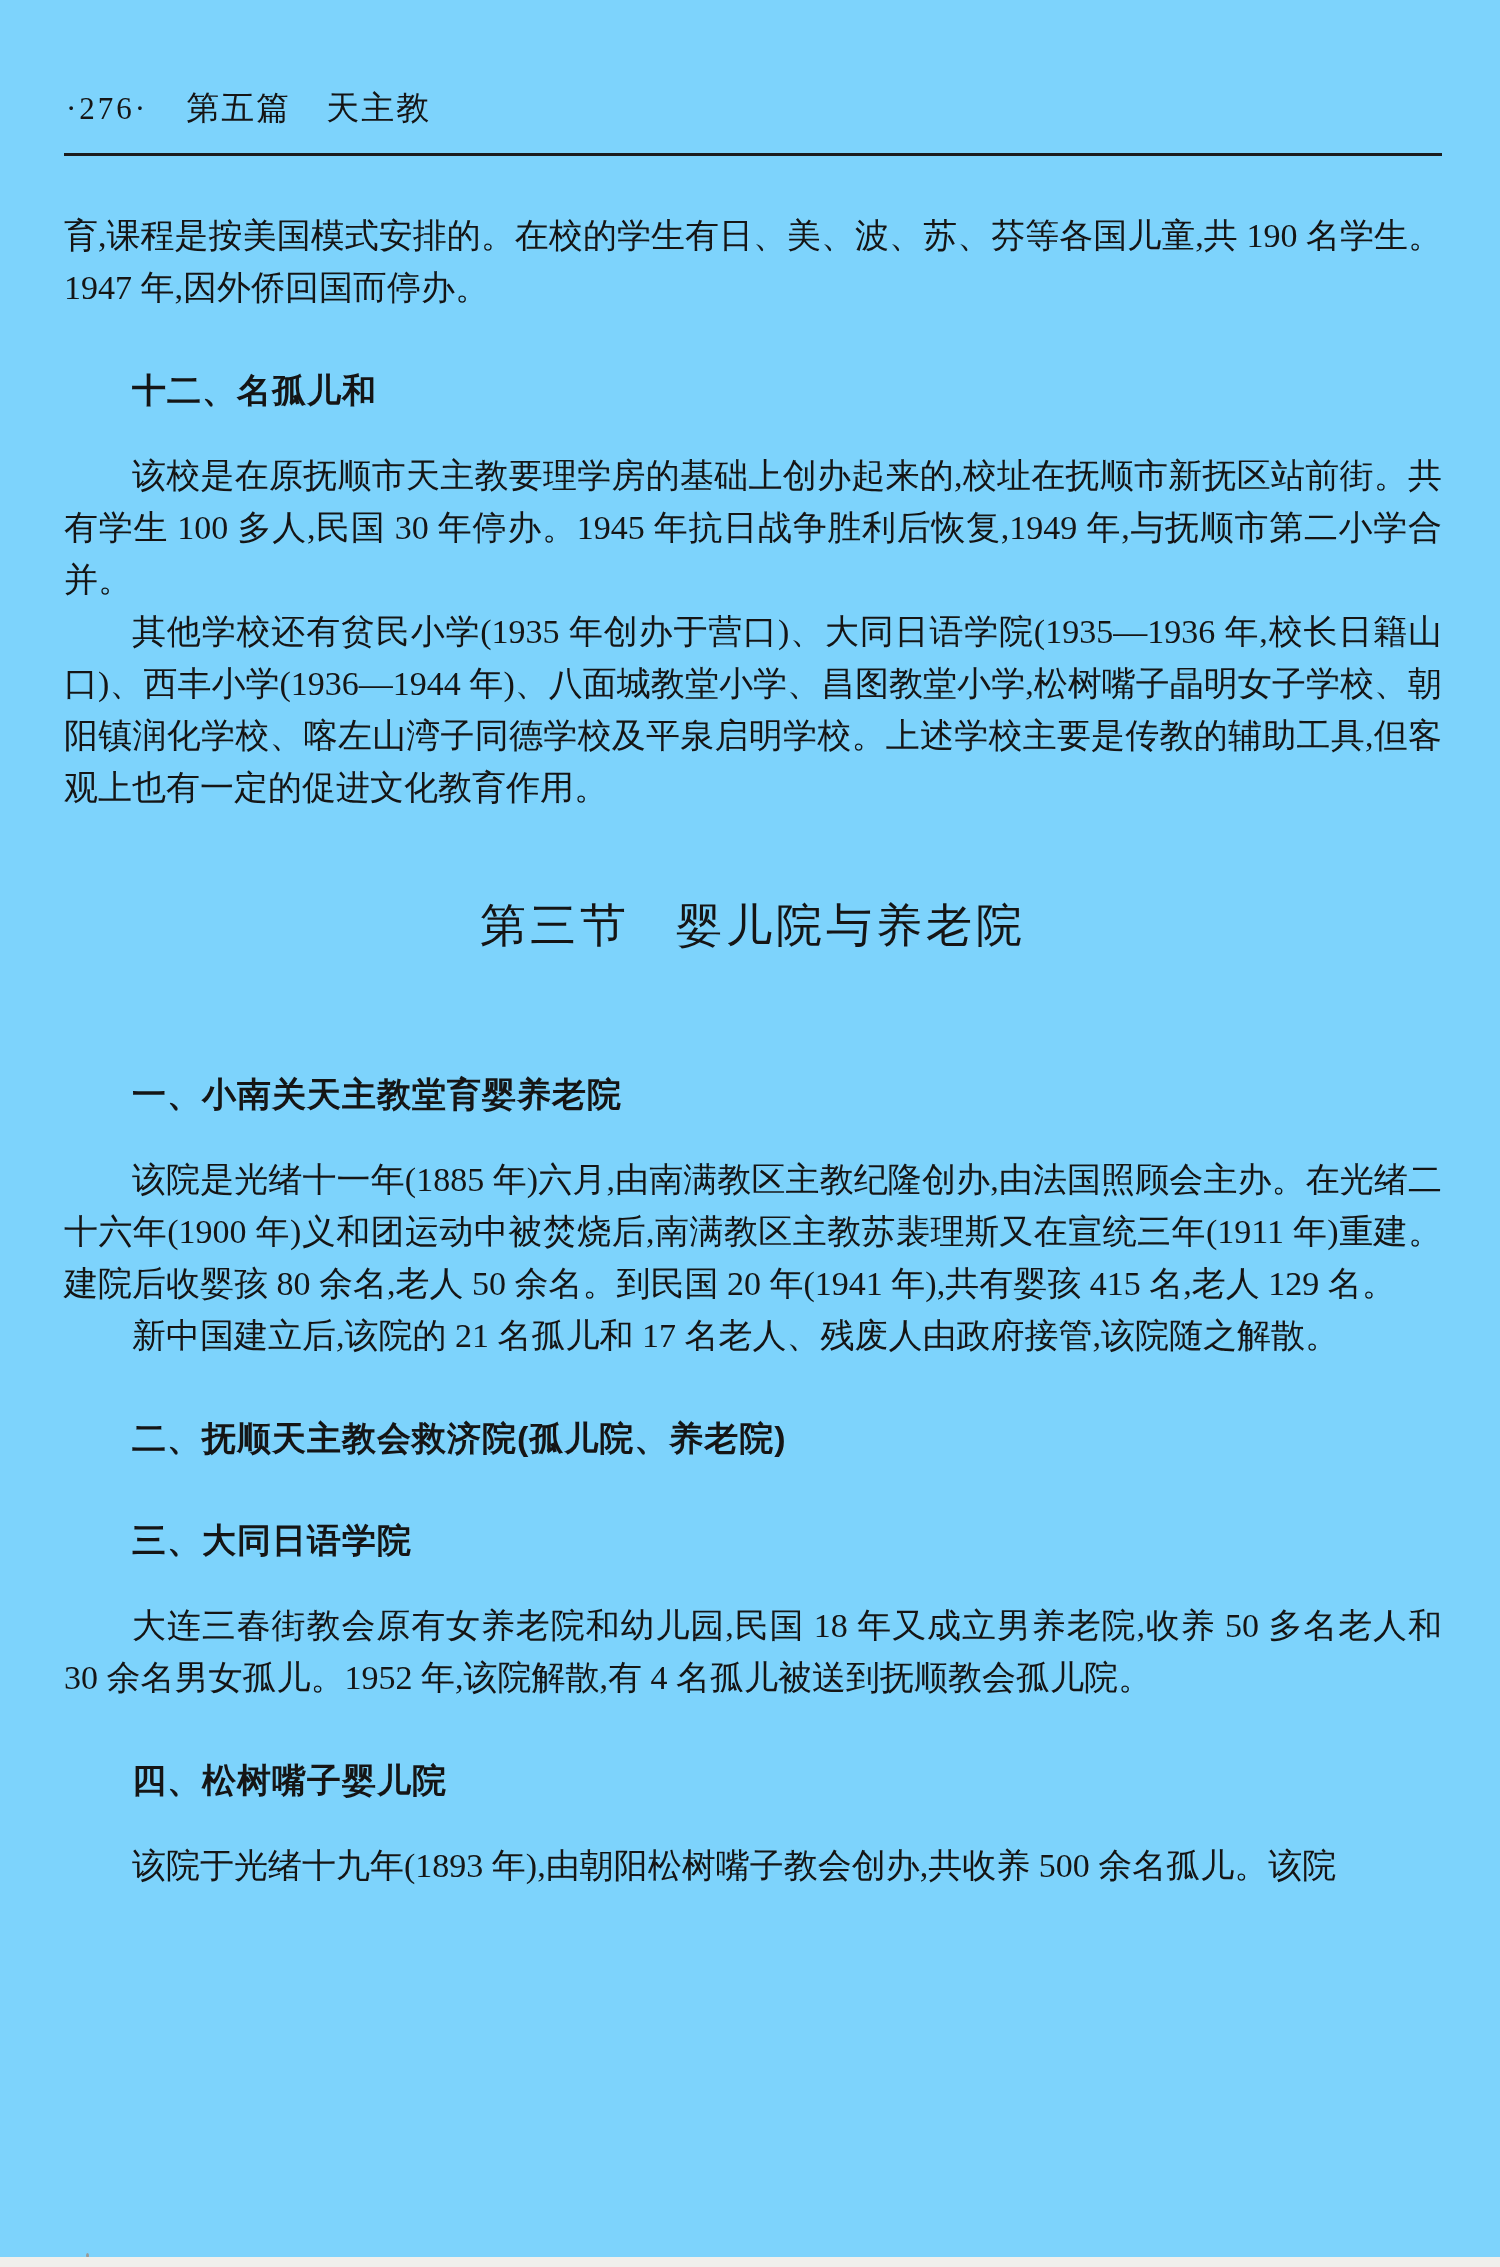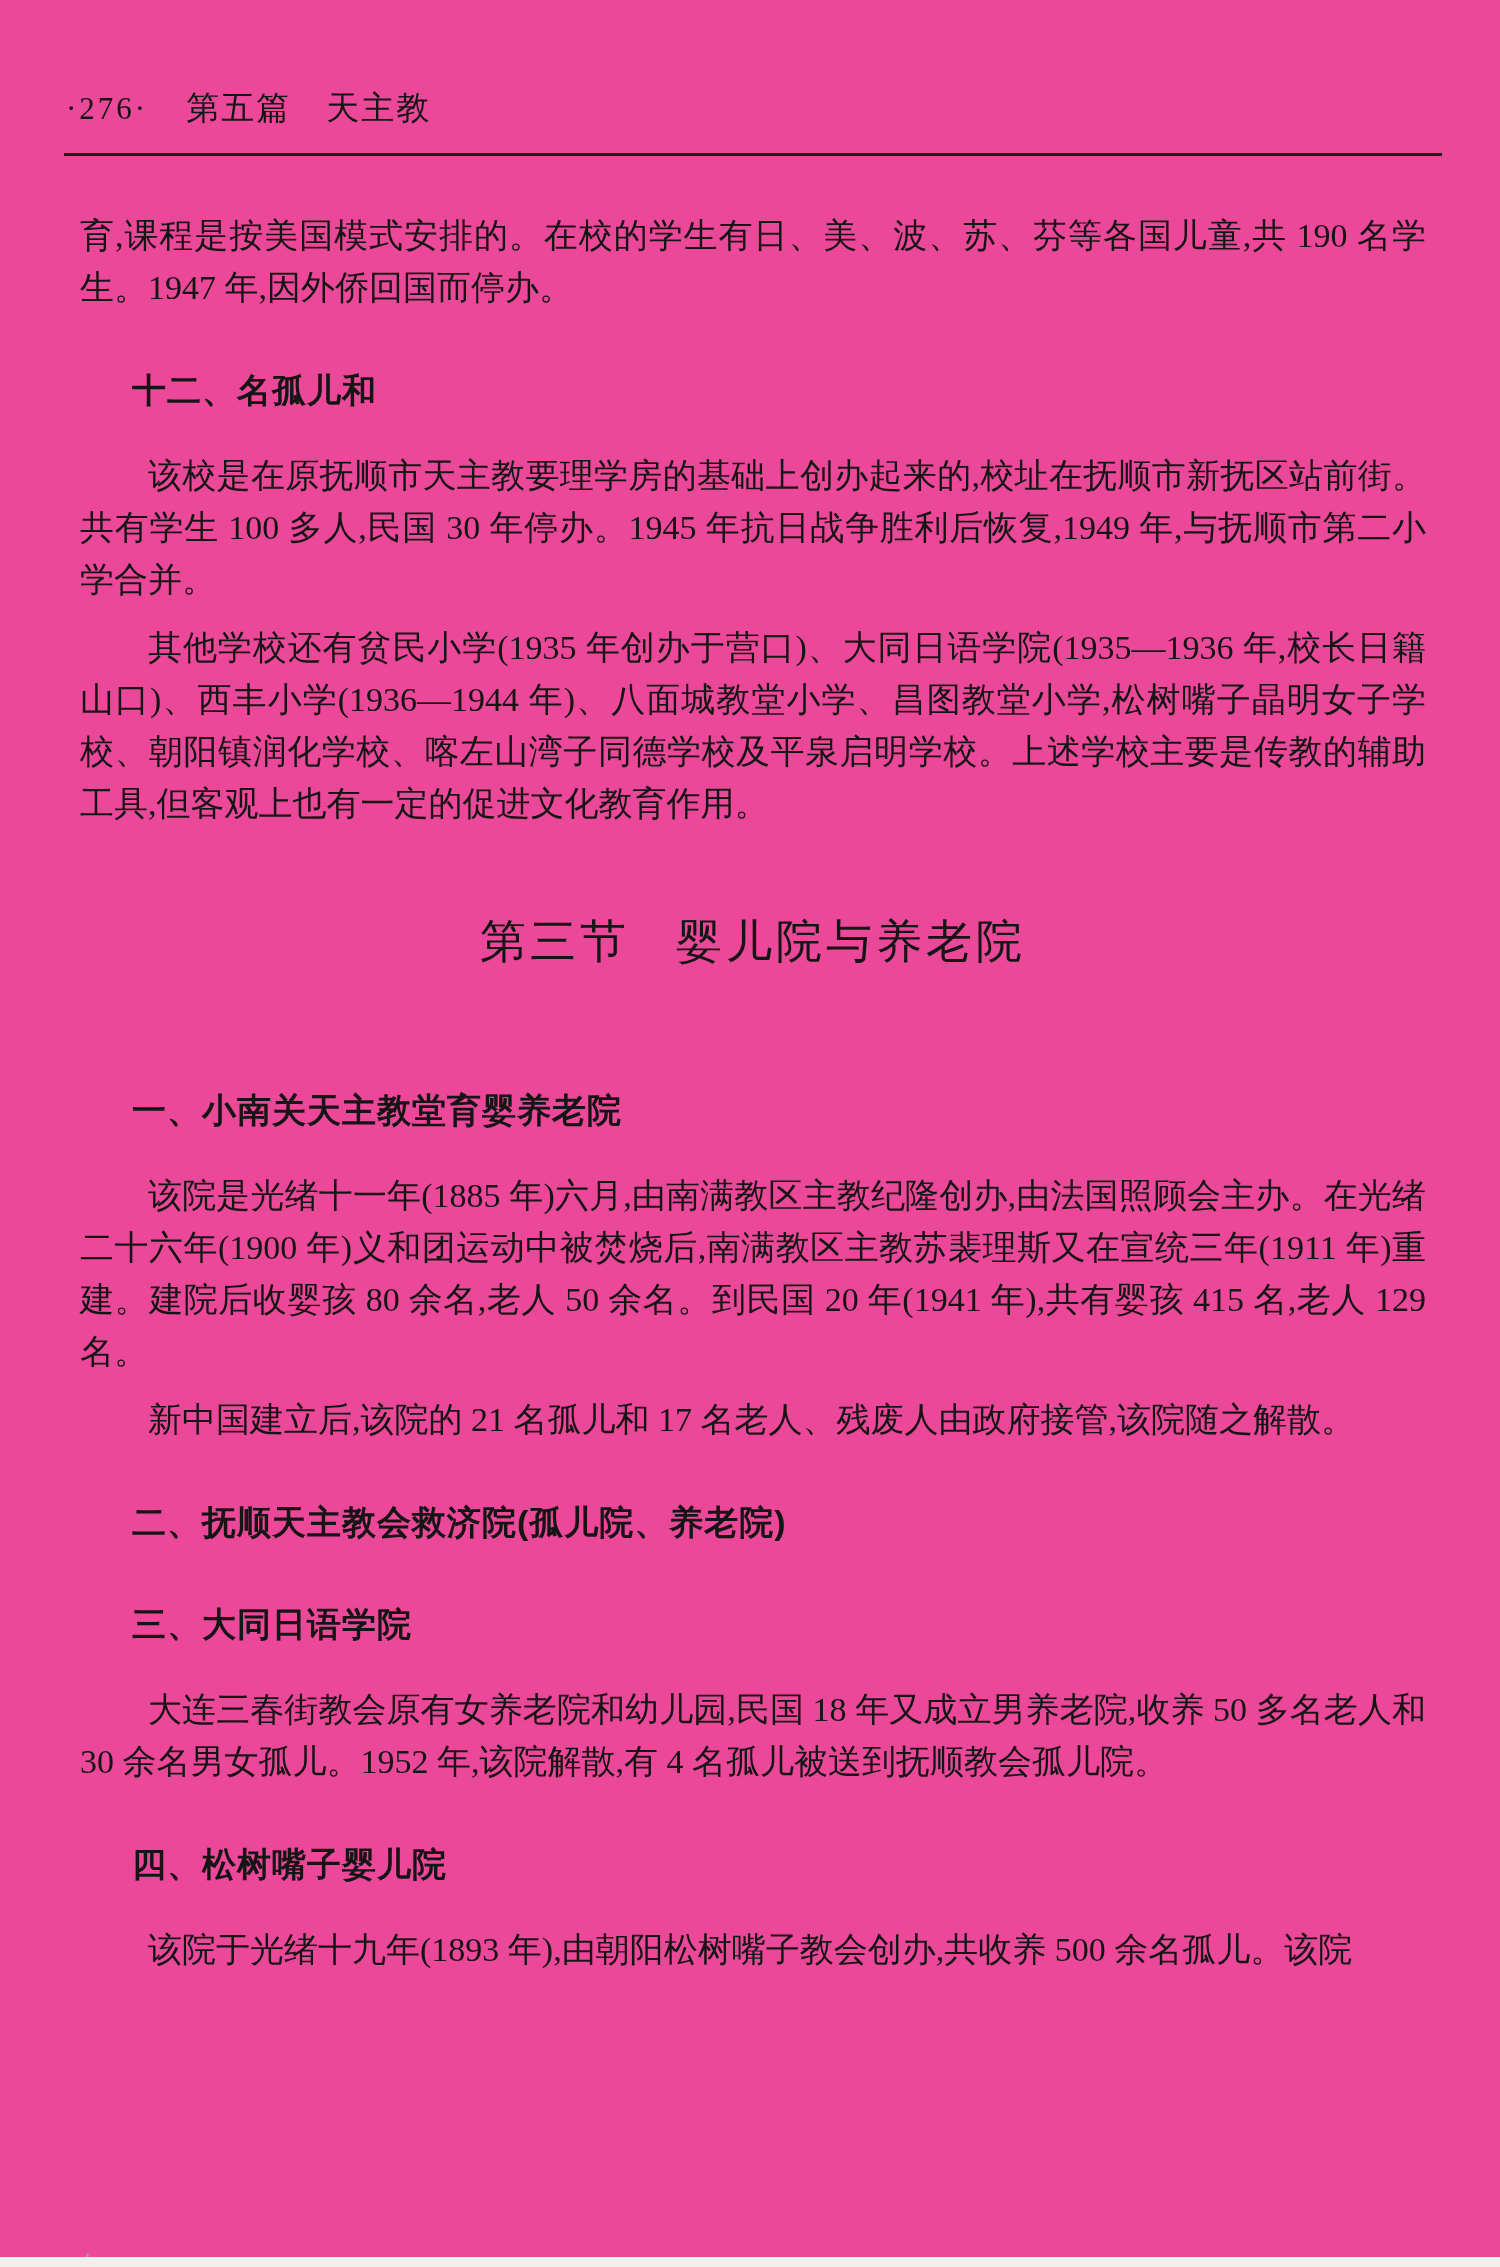--- a/index.html
+++ b/index.html
@@ -5,21 +5,21 @@
   html,body{margin:0;padding:0;}
   body{
     background:#e9e9e7;
     font-family:"Liberation Serif","DejaVu Serif",serif;
   }
   .page{
     position:relative;
     width:1500px;
     height:2267px;
     margin:0 auto;
-    background:#ec4899;
+    background:#7dd3fc;
     color:#151515;
     overflow:hidden;
     box-sizing:border-box;
     padding:86px 58px 0 64px;
   }
   
   .running-header{
     display:flex;
     align-items:baseline;
     gap:38px;
@@ -42,21 +42,21 @@
     margin:22px 0 0 0;
   }
   
   .content{
     margin-top:54px;
     font-size:34px;
     line-height:52px;
     text-align:justify;
     text-justify:inter-character;
   }
-  .para{margin:16px;}
+  .para{margin:0;}
   .para.indent{text-indent:2em;}
   .heading{
     font-size:34px;
     line-height:52px;
     font-weight:700;
     font-family:"Liberation Sans","DejaVu Sans",sans-serif;
     margin:50px 0 34px 0;
     text-indent:2em;
     letter-spacing:1px;
   }

